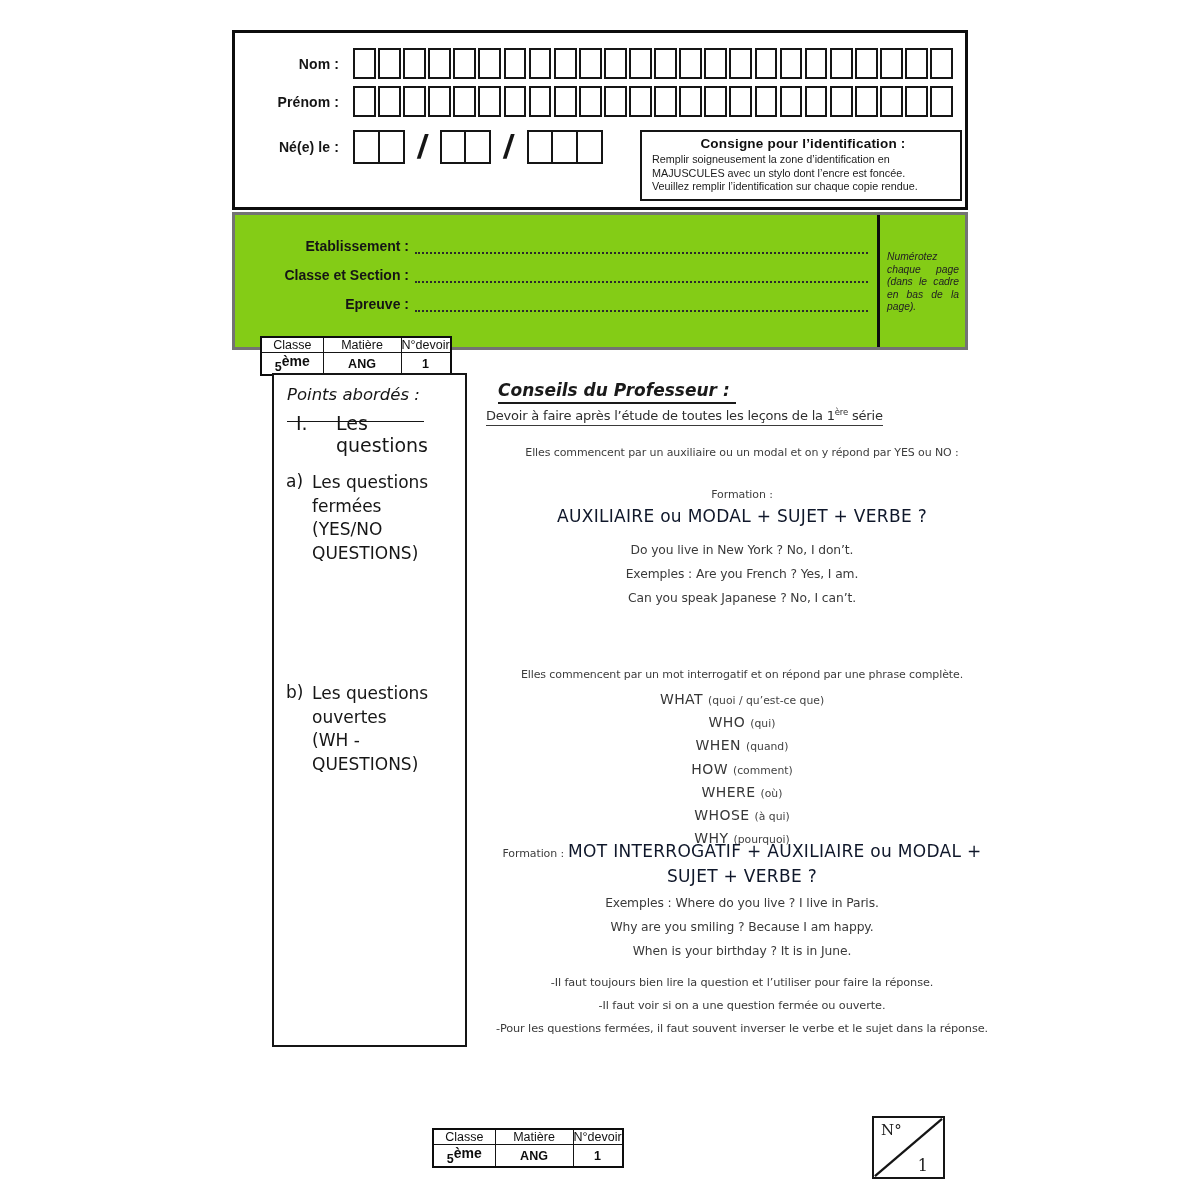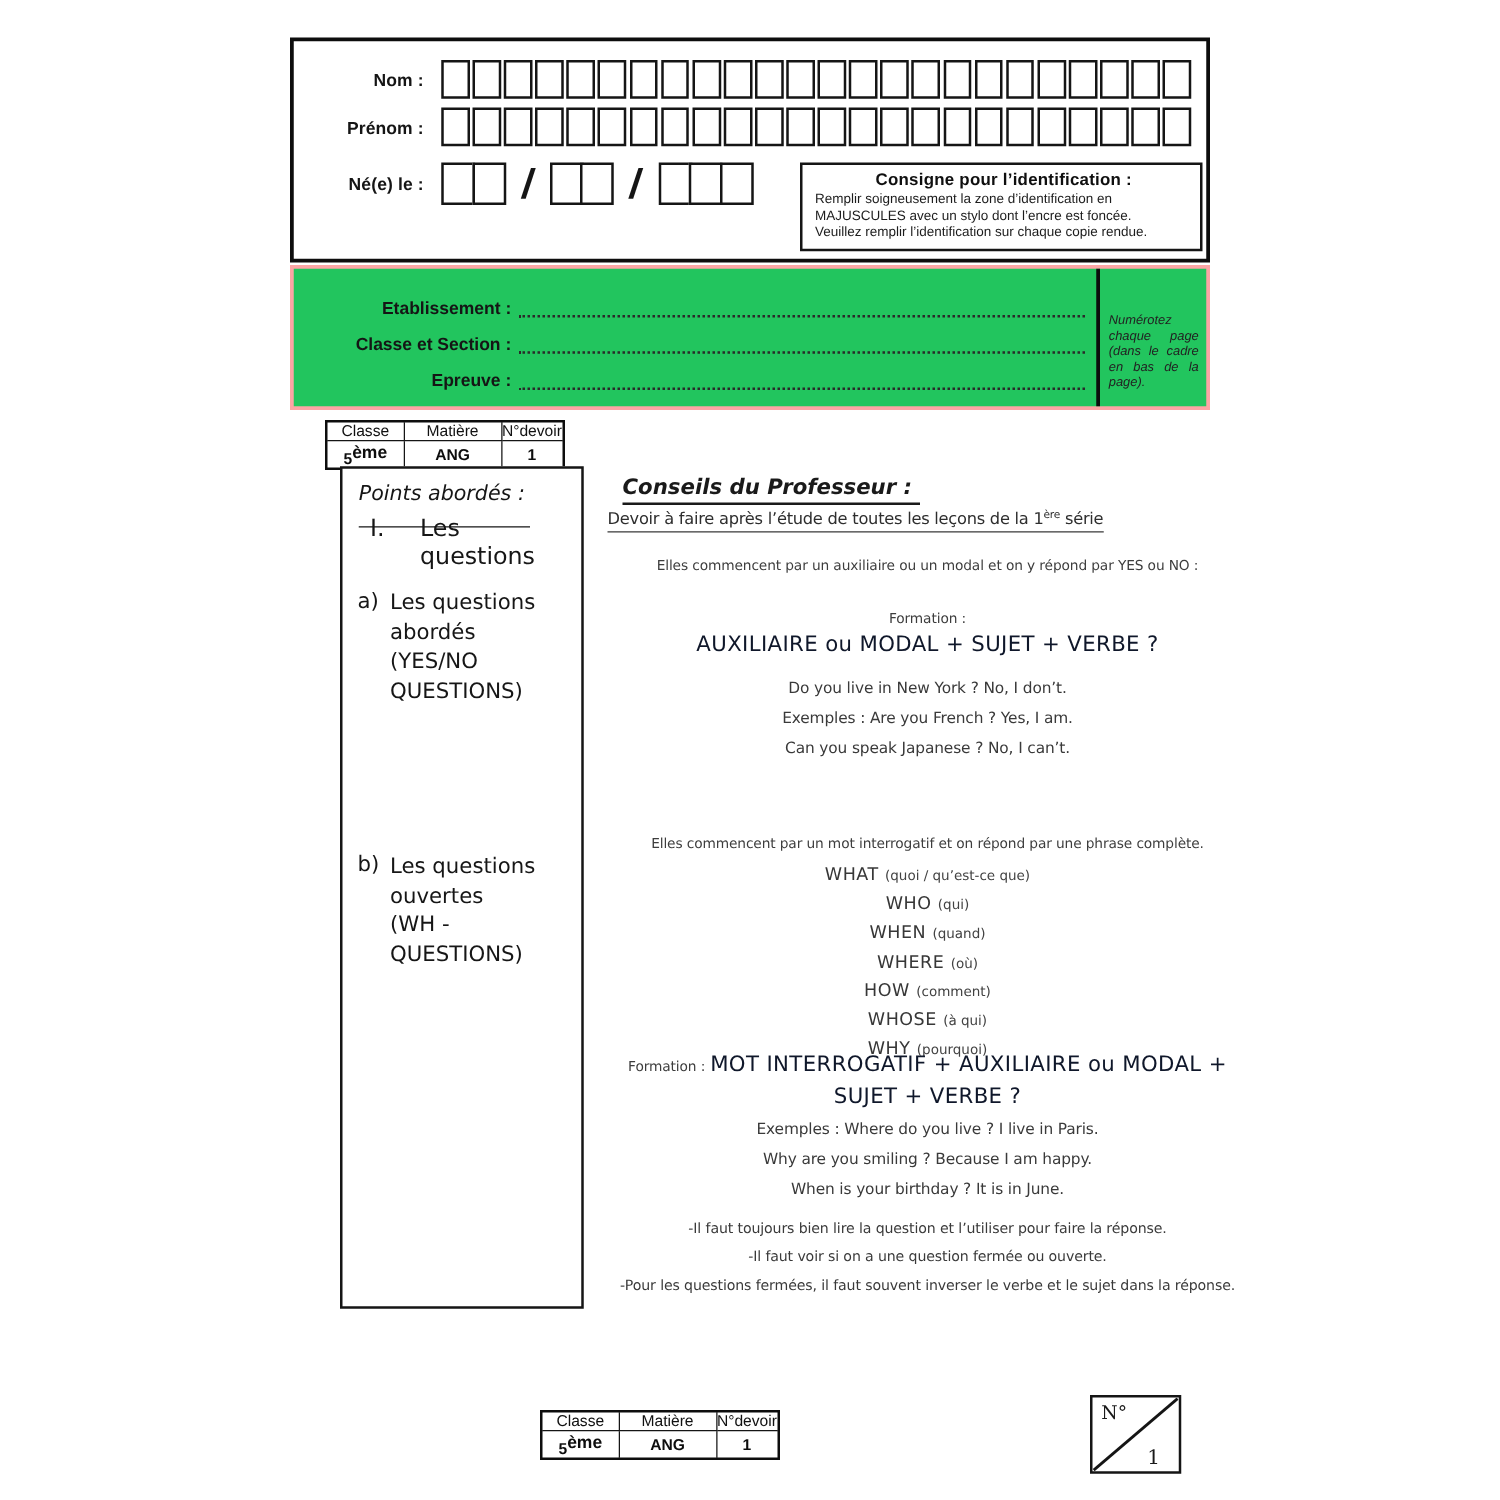--- a/index.html
+++ b/index.html
@@ -36,22 +36,22 @@
   }
   .consigne {
     position:absolute; left:405px; top:97px; width:322px; height:71px;
     border:2px solid #151515; padding:4px 6px 4px 10px; background:#fff;
   }
   .consigne-title { font-weight:bold; font-size:13.5px; text-align:center; letter-spacing:0.2px; margin-bottom:2px; color:#0f0f0f; }
   .consigne-line  { font-size:10.8px; line-height:13.5px; color:#1c1c1c; }
 
   
   .etab-box {
-    position:absolute; left:232px; top:212px; width:736px; height:116px;
-    border:3px solid #fca5a5; background:#22c55e;
+    position:absolute; left:232px; top:212px; width:736px; height:138px;
+    border:3px solid #737373; background:#84cc16;
   }
   .etab-left { position:absolute; left:0; top:0; width:645px; height:100%; padding:14px 0 0 0; }
   .erow { display:flex; align-items:flex-end; height:25px; margin-bottom:4px; }
   .elbl {
     width:180px; text-align:right; padding-right:6px;
     font-weight:bold; font-size:14px; color:#151515;
   }
   .dotline { flex:1; margin-right:12px; border-bottom:2px dotted #2a2a2a; height:17px; }
   .etab-right {
     position:absolute; right:0; top:0; width:88px; height:100%;
@@ -266,21 +266,21 @@
   <aside class="sidebar">
     <div class="sb-title">Points abordés :</div>
     <div class="sb-item sb-item-1">
       <span class="sb-num">I.</span>
       <span>Les questions</span>
     </div>
     <div class="sb-item sb-item-2">
       <span class="sb-num">a)</span>
       <span class="sb-lines">
         <div>Les questions</div>
-        <div>abordés</div>
+        <div>fermées</div>
         <div>(YES/NO</div>
         <div>QUESTIONS)</div>
       </span>
     </div>
     <div class="sb-item sb-item-3">
       <span class="sb-num">b)</span>
       <span class="sb-lines">
         <div>Les questions</div>
         <div>ouvertes</div>
         <div>(WH -</div>
@@ -300,22 +300,22 @@
       <p class="ex-line">Do you live in New York ?  No, I don’t.</p>
       <p class="ex-line">Exemples : Are you French ? Yes, I am.</p>
       <p class="ex-line">Can you speak Japanese ? No, I can’t.</p>
     </div>
 
     <p class="c-abs hand c-intro-b">Elles commencent par un mot interrogatif et on répond par une phrase complète.</p>
     <div class="c-abs c-wh">
       <div class="wh-row"><span class="wh-word">WHAT</span> <span class="wh-mean">(quoi / qu’est-ce que)</span></div>
       <div class="wh-row"><span class="wh-word">WHO</span> <span class="wh-mean">(qui)</span></div>
       <div class="wh-row"><span class="wh-word">WHEN</span> <span class="wh-mean">(quand)</span></div>
+      <div class="wh-row"><span class="wh-word">HOW</span> <span class="wh-mean">(comment)</span></div>
       <div class="wh-row"><span class="wh-word">WHERE</span> <span class="wh-mean">(où)</span></div>
-      <div class="wh-row"><span class="wh-word">HOW</span> <span class="wh-mean">(comment)</span></div>
       <div class="wh-row"><span class="wh-word">WHOSE</span> <span class="wh-mean">(à qui)</span></div>
       <div class="wh-row"><span class="wh-word">WHY</span> <span class="wh-mean">(pourquoi)</span></div>
     </div>
 
     <p class="c-abs c-form-b"><span class="hand">Formation :</span><span class="caps">MOT INTERROGATIF + AUXILIAIRE ou MODAL + SUJET + VERBE ?</span></p>
     <div class="c-abs c-ex-b">
       <p class="ex-line">Exemples : Where do you live ? I live in Paris.</p>
       <p class="ex-line">Why are you smiling ? Because I am happy.</p>
       <p class="ex-line">When is your birthday ? It is in June.</p>
     </div>

